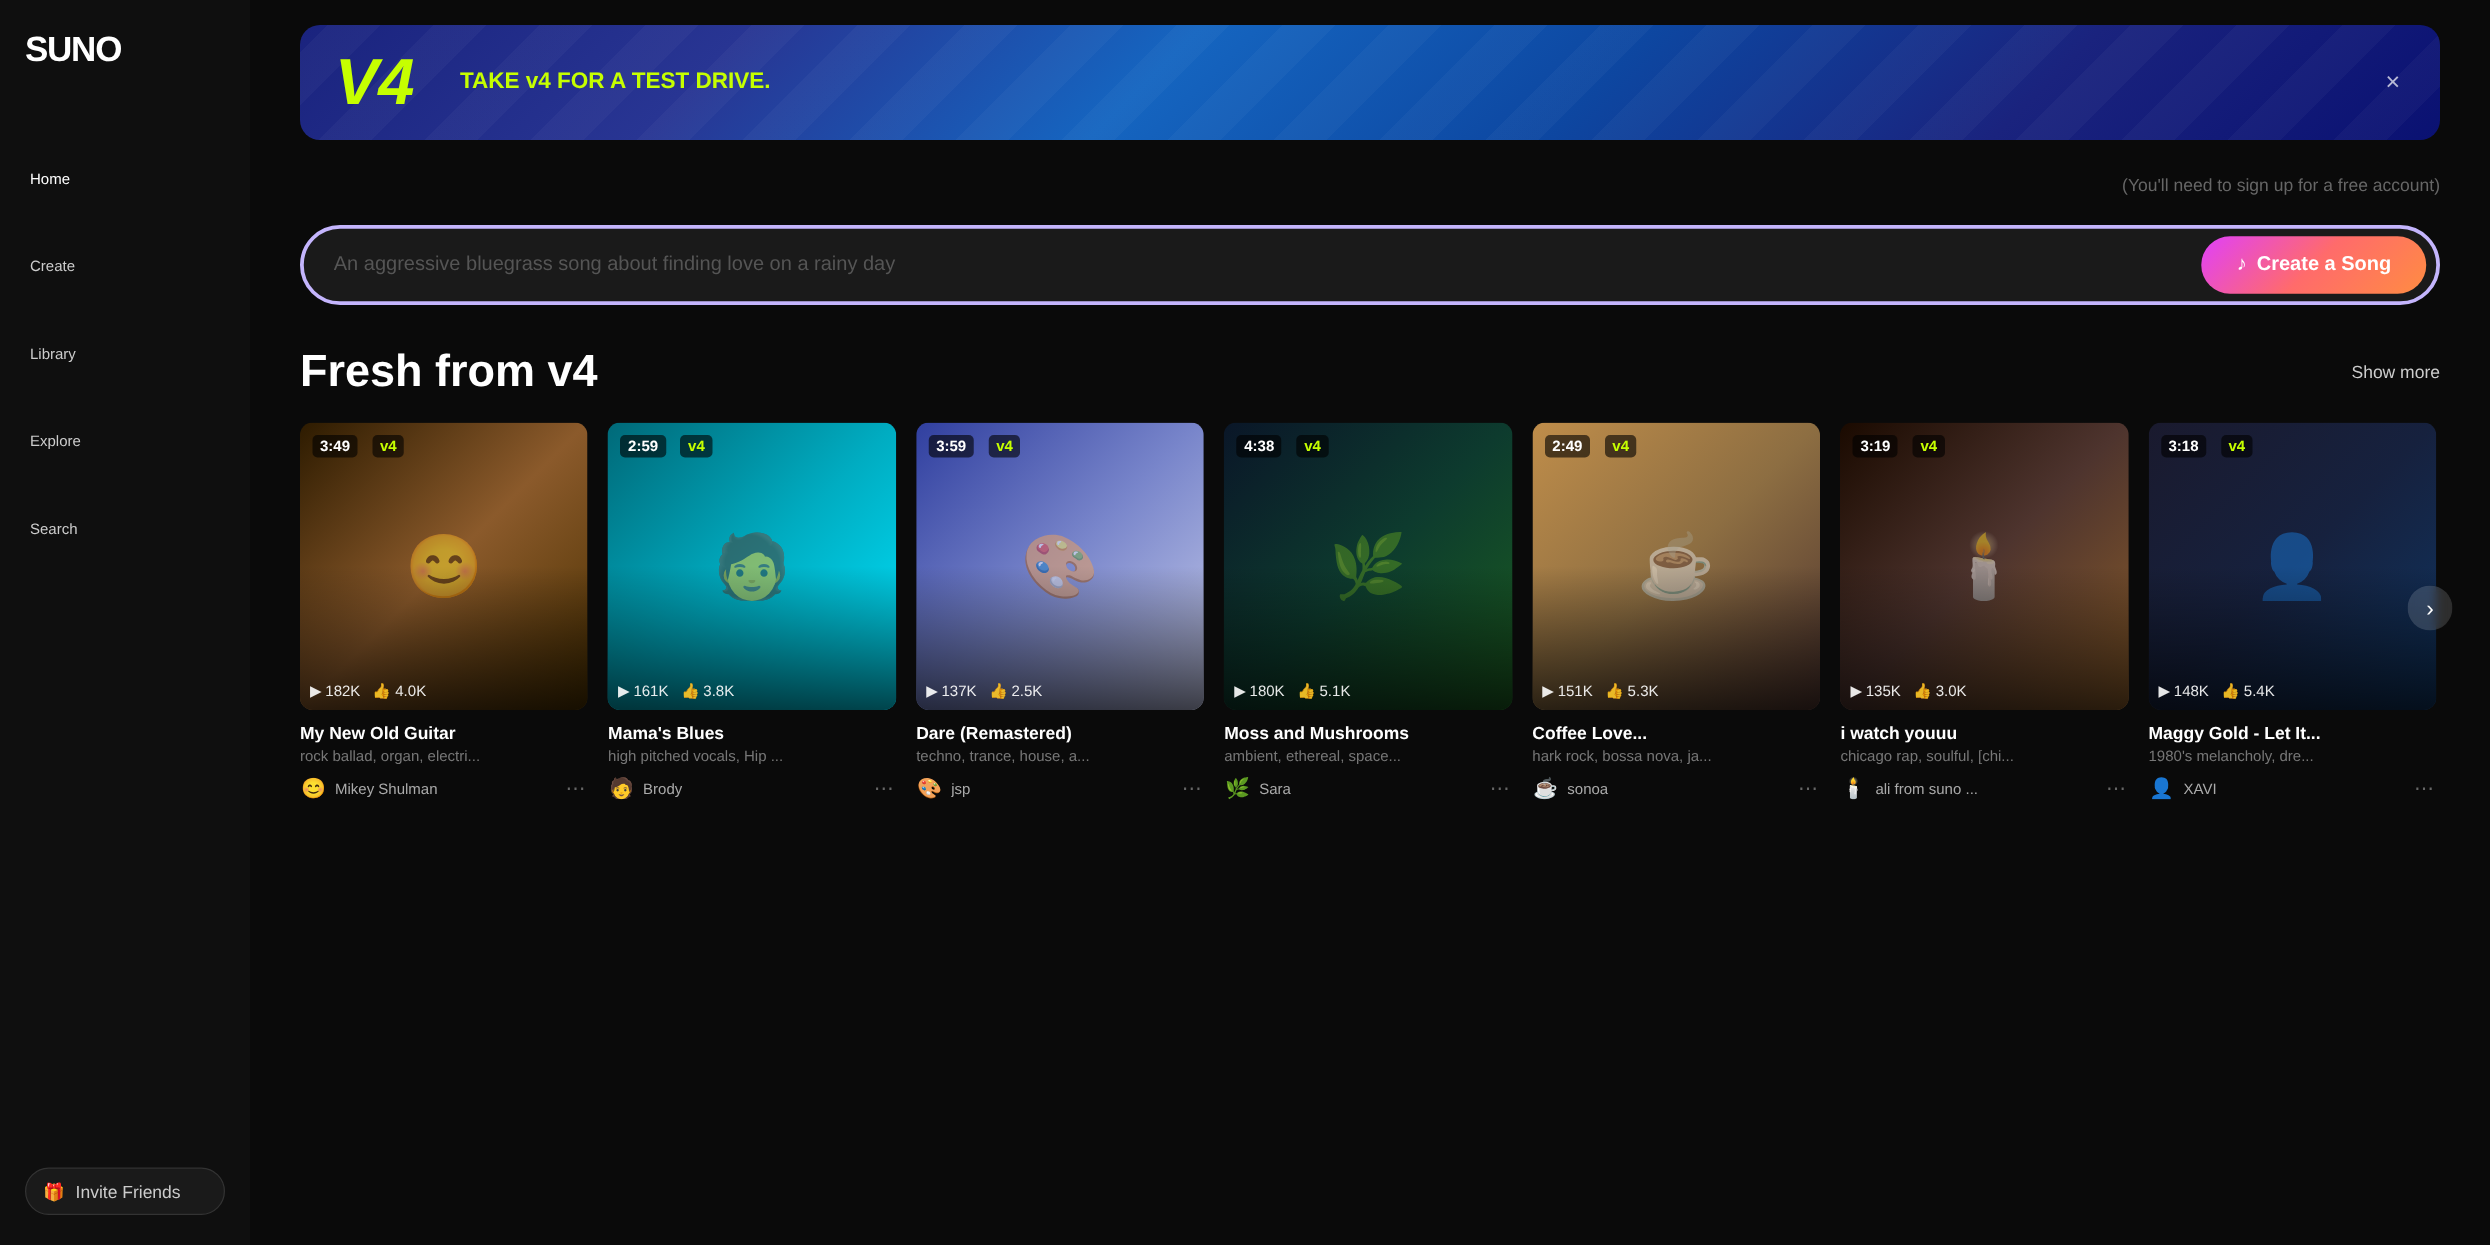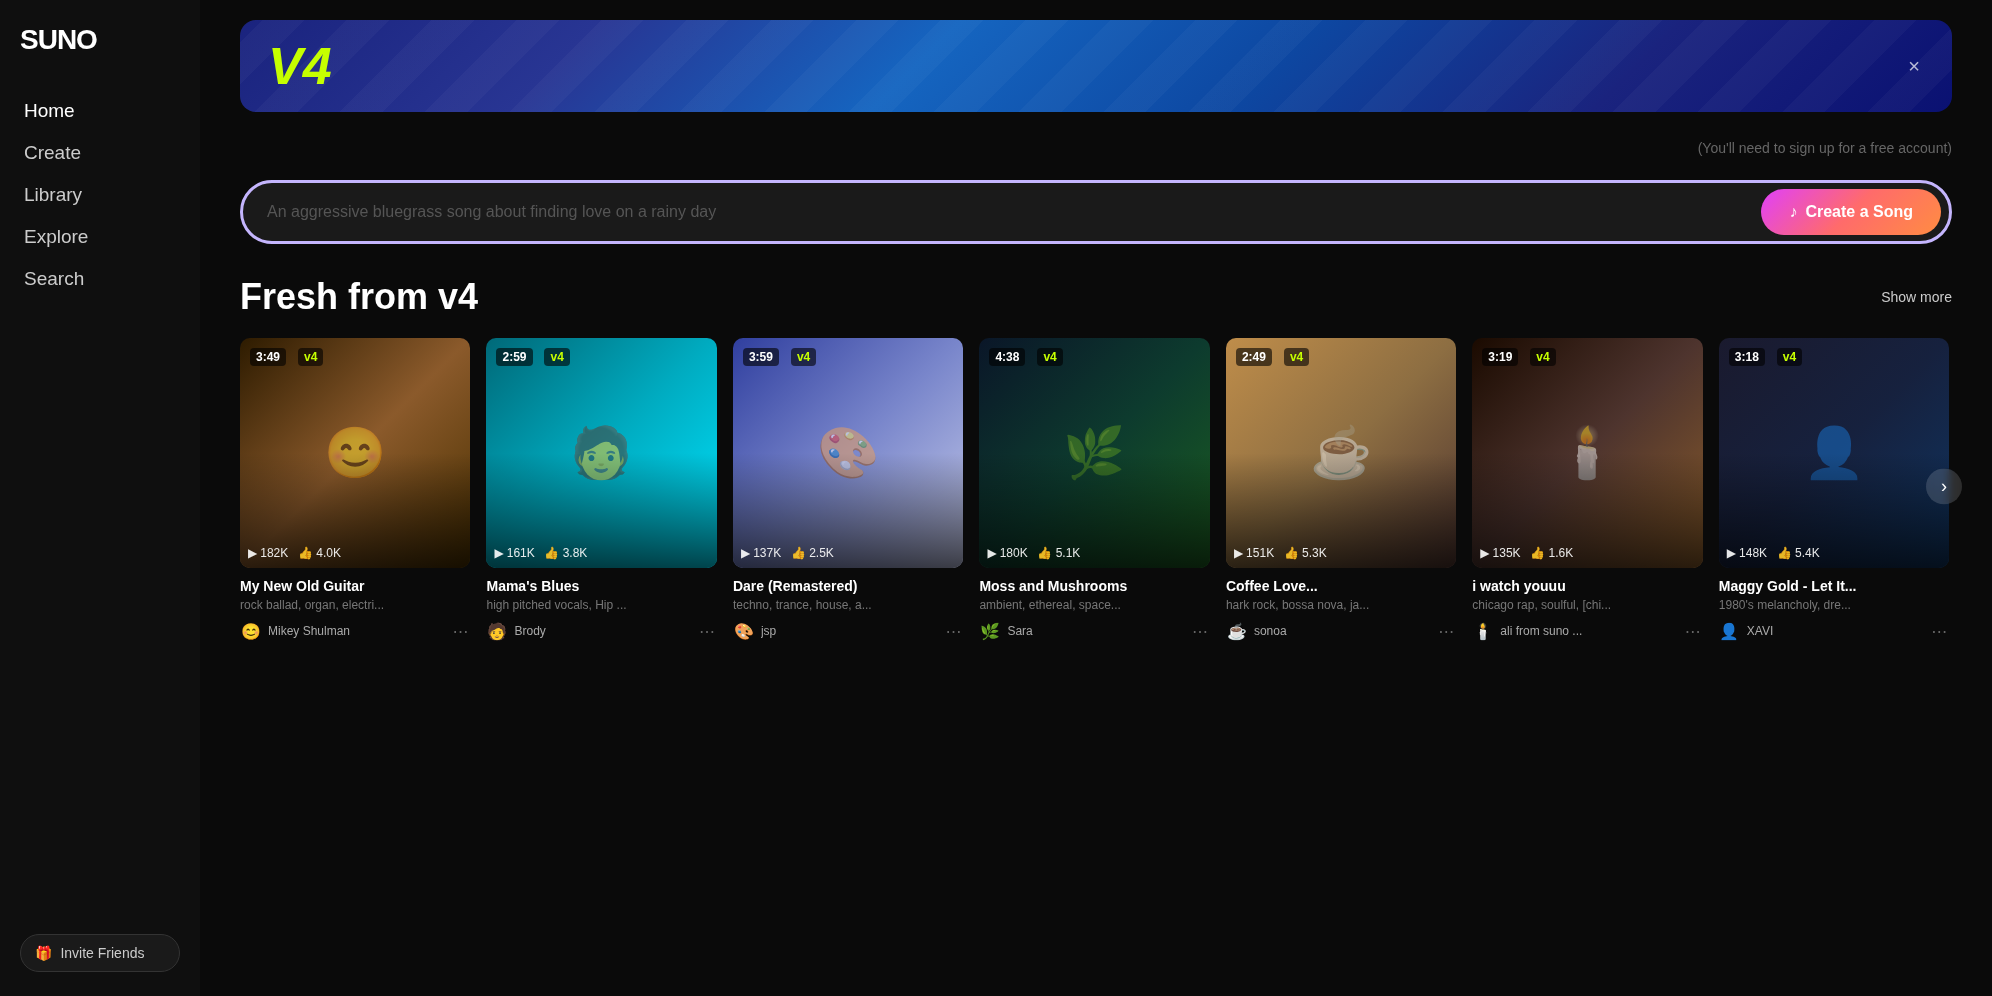--- a/index.html
+++ b/index.html
@@ -29,26 +29,27 @@
       letter-spacing: -1px;
       margin-bottom: 36px;
     }
     .sidebar-nav {
       display: flex;
       flex-direction: column;
       gap: 4px;
       flex: 1;
     }
     .sidebar-nav-item {
-      font-size: 19px;
+      font-size: 12px;
       color: #ccc;
       padding: 8px 4px;
       cursor: pointer;
       border-radius: 6px;
       transition: color 0.2s;
+      margin-top: 36px;
     }
     .sidebar-nav-item.active { color: #fff; font-weight: 500; }
 
     .sidebar-footer {
       padding-top: 16px;
     }
     .invite-friends-btn {
       display: flex;
       align-items: center;
       gap: 8px;
@@ -369,20 +370,21 @@
       <span>Invite Friends</span>
     </button>
   </div>
 </nav>
 
 <main class="main">
 
   <div class="banner">
     <div class="banner-v4-badge">V4</div>
     <div class="banner-text">
+      <div class="banner-title">TAKE v4 FOR A TEST DRIVE.</div>
     </div>
     <button class="banner-close">×</button>
   </div>
 
   <div class="hero-section">
     <div class="hero-subtitle">(You'll need to sign up for a free account)</div>
     <div class="search-bar">
       <input class="search-input" type="text" placeholder="An aggressive bluegrass song about finding love on a rainy day" style="">
       <button class="create-song-btn">
         <span>♪</span>
@@ -552,21 +554,21 @@
         <div class="song-thumb-overlay"></div>
         <div class="song-badge-time">3:19</div>
         <div class="song-badge-v4">v4</div>
         <div class="song-stats">
           <span class="song-stat">
             <span>▶</span>
             <span>135K</span>
           </span>
           <span class="song-stat">
             <span>👍</span>
-            <span>1.6K</span>
+            <span>3.0K</span>
           </span>
         </div>
       </div>
       <div class="song-name">i watch youuu</div>
       <div class="song-genre">chicago rap, soulful, [chi...</div>
       <div class="song-author-row">
         <div class="song-author">
           <div class="author-avatar">🕯️</div>
           <span class="author-name">ali from suno ...</span>
         </div>

